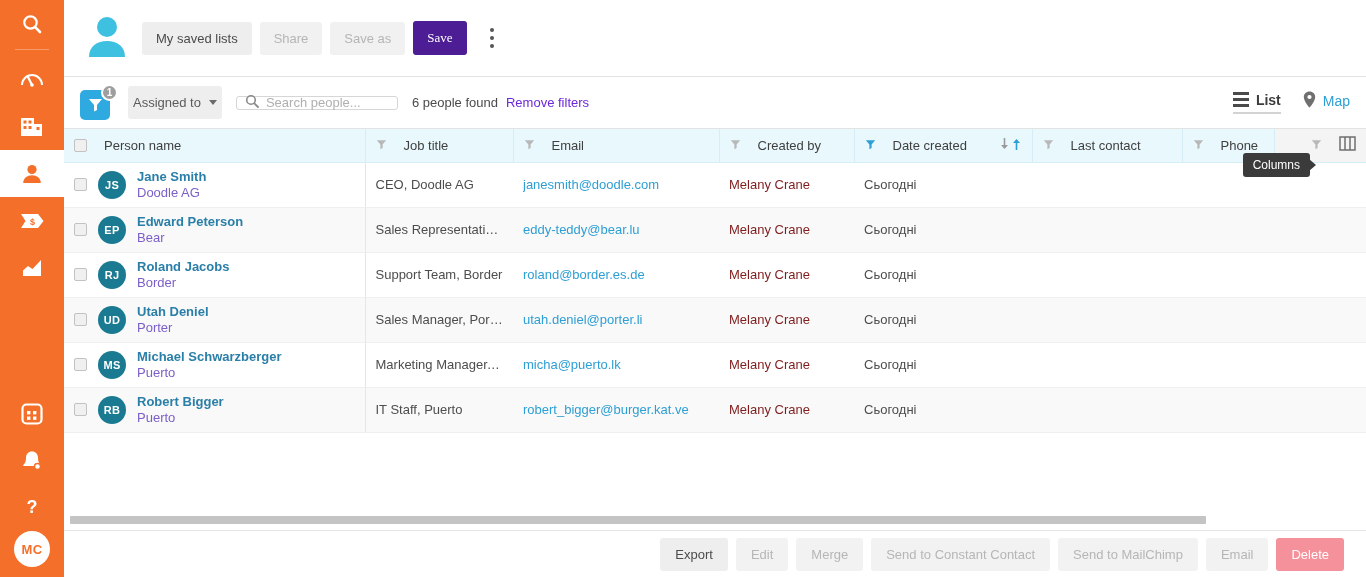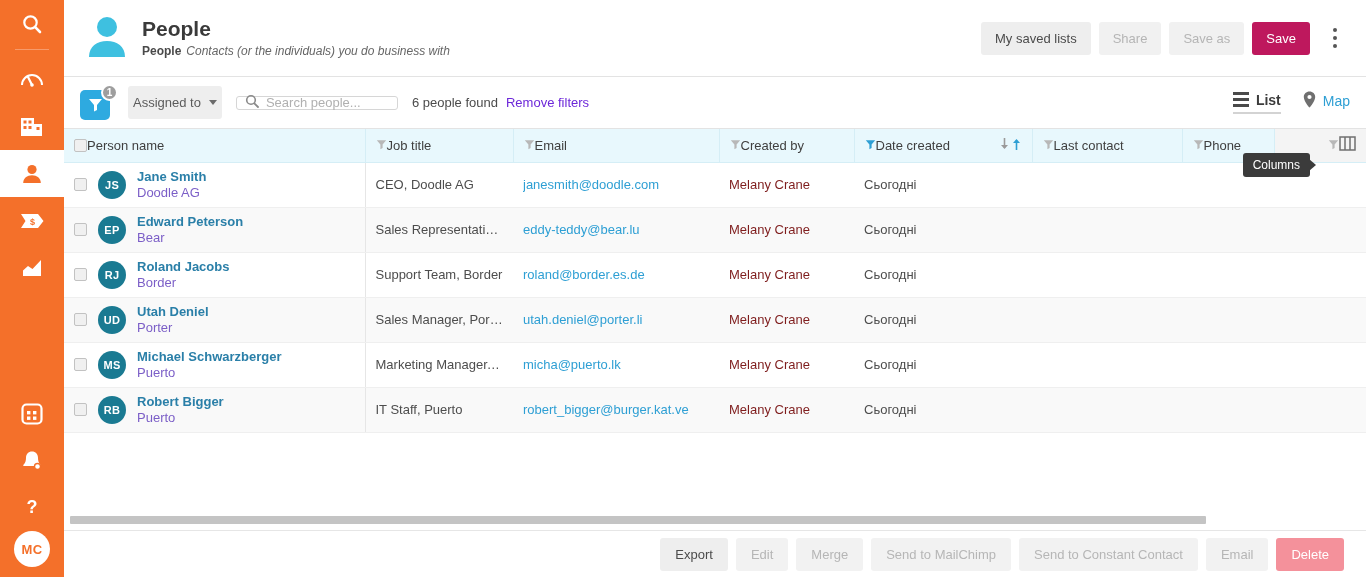--- a/index.html
+++ b/index.html
@@ -46,21 +46,21 @@
   .hdr-sub { font-size: 12px; color: #4a4a4a; line-height: 17px; margin-top: 2px; }
   .hdr-sub b { font-weight: bold; }
   .hdr-sub i { font-style: italic; color: #666; margin-left: 5px; }
   .hdr-actions { display: flex; align-items: center; gap: 8px; }
   .btn {
     border: none; border-radius: 3px; font-size: 13px;
     padding: 9px 14px; background: #eeeeee; color: #4b4b4b;
     font-family: "Liberation Sans", sans-serif; cursor: pointer; white-space: nowrap;
   }
   .btn.disabled { color: #b5b5b5; background:#f1f1f1; }
-  .btn.primary { background: #be185d; color: #ffffff; }
+  .btn.primary { background: #4c1d95; color: #ffffff; font-family: Liberation Serif, serif; }
   .kebab {
     width: 26px; height: 34px; display:flex; flex-direction:column;
     align-items:center; justify-content:center; gap:4px; margin-left:4px; cursor:pointer;
   }
   .kebab i { width:4px; height:4px; border-radius:50%; background:#555; display:block; }
 
   
   .filterbar {
     height: 52px; flex: 0 0 52px; display: flex; align-items: center;
     padding: 0 16px 0 16px; border-bottom: 1px solid #e3e3e3; background:#fff;
@@ -102,21 +102,21 @@
   .burger i { display:block; width:16px; height:3px; background:#4a4a4a; }
 
   
   .table-area { flex: 1 1 auto; position: relative; overflow: hidden; background:#fff; }
   table.grid { width: 100%; border-collapse: collapse; table-layout: fixed; }
   table.grid th {
     background: #e8f8fd; font-size: 13px; color: #3f3f3f; font-weight: normal;
     text-align: left; height: 33px; padding: 0 10px;
     border-right: 1px solid #d5eef6; border-bottom: 1px solid #d5eef6; vertical-align: middle;
   }
-  th .th-inner { display:flex; align-items:center; gap:0; }
+  th .th-inner { display:flex; align-items:center; gap:17px; }
   .fnl { flex: 0 0 auto; }
   .sorters { margin-left:auto; display:flex; align-items:center; gap:1px; }
   table.grid td {
     height: 45px; padding: 0 10px; font-size: 13px; color: #4d4d4d;
     border-bottom: 1px solid #efefef; vertical-align: middle;
   }
   tr.row:nth-child(even) td { background: #f9f9f9; }
   td.cell-name { border-right: 1px solid #e6e6e6; }
   th.col-name { border-right: 1px solid #cfe8f0; }
   .chk {
@@ -252,26 +252,20 @@
   </div>
 
   <div class="main">
 
     <div class="pg-header">
       <div class="hdr-icon">
         <svg width="42" height="44" viewBox="0 0 42 44">
             <circle cx="21" cy="13" r="10" fill="#3ec0e0"></circle>
             <path d="M3 43c0-10.5 8-16 18-16s18 5.5 18 16z" fill="#3ec0e0"></path>
           </svg>
-      </div>
-      <div class="hdr-text">
-        <div class="hdr-title">People</div>
-        <div class="hdr-sub">
-          <b>People</b><i>Contacts (or the individuals) you do business with</i>
-        </div>
       </div>
       <div class="hdr-actions">
         <button class="btn">My saved lists</button>
         <button class="btn disabled">Share</button>
         <button class="btn disabled">Save as</button>
         <button class="btn primary">Save</button>
         <div class="kebab">
             <i></i>
             <i></i>
             <i></i>
@@ -595,20 +589,20 @@
     <div class="hscroll-wrap">
       <div class="hscroll-track">
         <div class="hscroll-thumb"></div>
       </div>
     </div>
 
     <div class="footer">
       <button class="btn-ft">Export</button>
       <button class="btn-ft dim">Edit</button>
       <button class="btn-ft dim">Merge</button>
+      <button class="btn-ft dim">Send to Constant Contact</button>
       <button class="btn-ft dim">Send to MailChimp</button>
-      <button class="btn-ft dim">Send to Constant Contact</button>
       <button class="btn-ft dim">Email</button>
       <button class="btn-ft danger">Delete</button>
     </div>
 
   </div>
 </div>
 
 </body></html>

